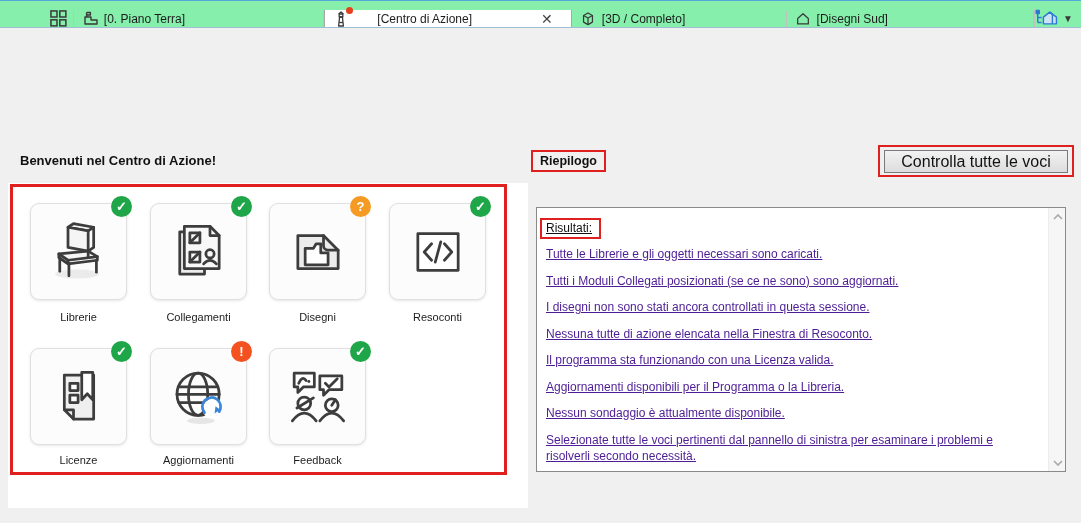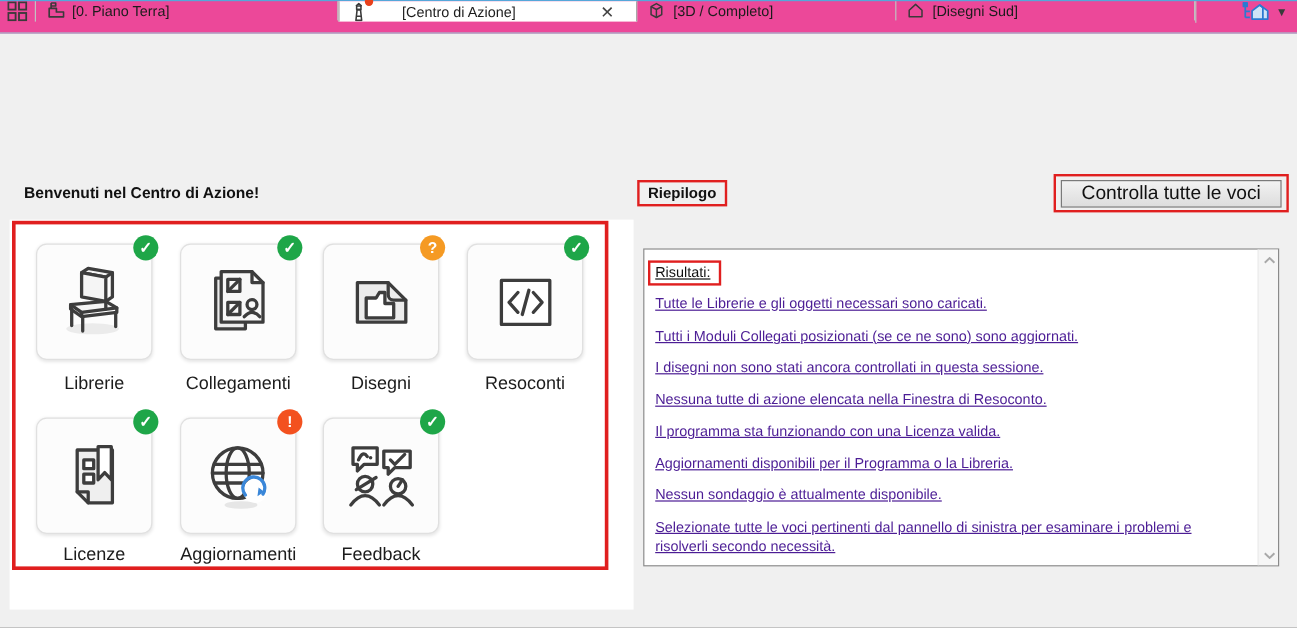--- a/index.html
+++ b/index.html
@@ -5,22 +5,22 @@
   * { box-sizing: border-box; margin: 0; padding: 0; }
   body { background:#888; font-family:"Liberation Sans", sans-serif; }
   .screen{
     position:relative; width:1081px; height:523px; background:#f0f0f0;
     overflow:hidden; font-family:"Liberation Sans", sans-serif;
   }
 
   
   .tabbar{
     position:absolute; top:0; left:0; width:1081px; height:28px;
-    display:flex; align-items:flex-start; background:#ec4899;
-    border-top:1px solid #55a7d9; border-bottom:1px solid #9fc0d2;
+    display:flex; align-items:flex-end; background:#86efac;
+    border-top:1px solid #55a7d9; border-bottom:1px solid #9fc0d2;padding-left:44px;
   }
   .tab-quad{ width:30px; display:flex; align-items:center; justify-content:center;
     border-right:1px solid #c2c2c2; }
   .tab{ display:flex; align-items:center; gap:6px; padding:0 8px;
     font-size:12px; color:#1c1c1c; border-right:1px solid #c0c0c0; cursor:default; }
   .tab-0{ width:252px; }
   .tab-1{ width:249px;gap:28px; }
   .tab-2{ width:216px; }
   .tab-3{ width:249px; }
   .tab.active{ background:#ffffff; border-left:1px solid #a8a8a8; border-right:1px solid #a8a8a8; }
@@ -44,21 +44,21 @@
   .card{ position:absolute; width:97px; height:97px; background:#fcfcfc;
     border:1px solid #e0e0e0; border-radius:9px;
     box-shadow:0 1px 3px rgba(0,0,0,0.10);
     display:flex; align-items:center; justify-content:center; }
   .badge{ position:absolute; top:-8px; right:-6px; width:21px; height:21px;
     border-radius:50%; color:#fff; font-size:13px; font-weight:bold;
     display:flex; align-items:center; justify-content:center; }
   .badge-ok{ background:#1ea648; }
   .badge-question{ background:#f59a23; }
   .badge-alert{ background:#f3511f; }
-  .card-label{ position:absolute; width:97px; text-align:center; font-size:15px;
+  .card-label{ position:absolute; width:97px; text-align:center; font-size:11px;
     color:#1c1c1c; }
 
   
   .riepilogo-box{ position:absolute; left:531px; top:150px;
     border:2px solid #e01f1f; padding:2px 7px; font-size:12.5px;
     font-weight:bold; color:#111; }
   .check-annotation{ position:absolute; left:878px; top:145px; width:196px;
     height:32px; border:2px solid #e01f1f; pointer-events:none; }
   .check-all-btn{ position:absolute; left:884px; top:150px; width:184px;
     height:23px; background:linear-gradient(#f2f2f2,#dddddd);

